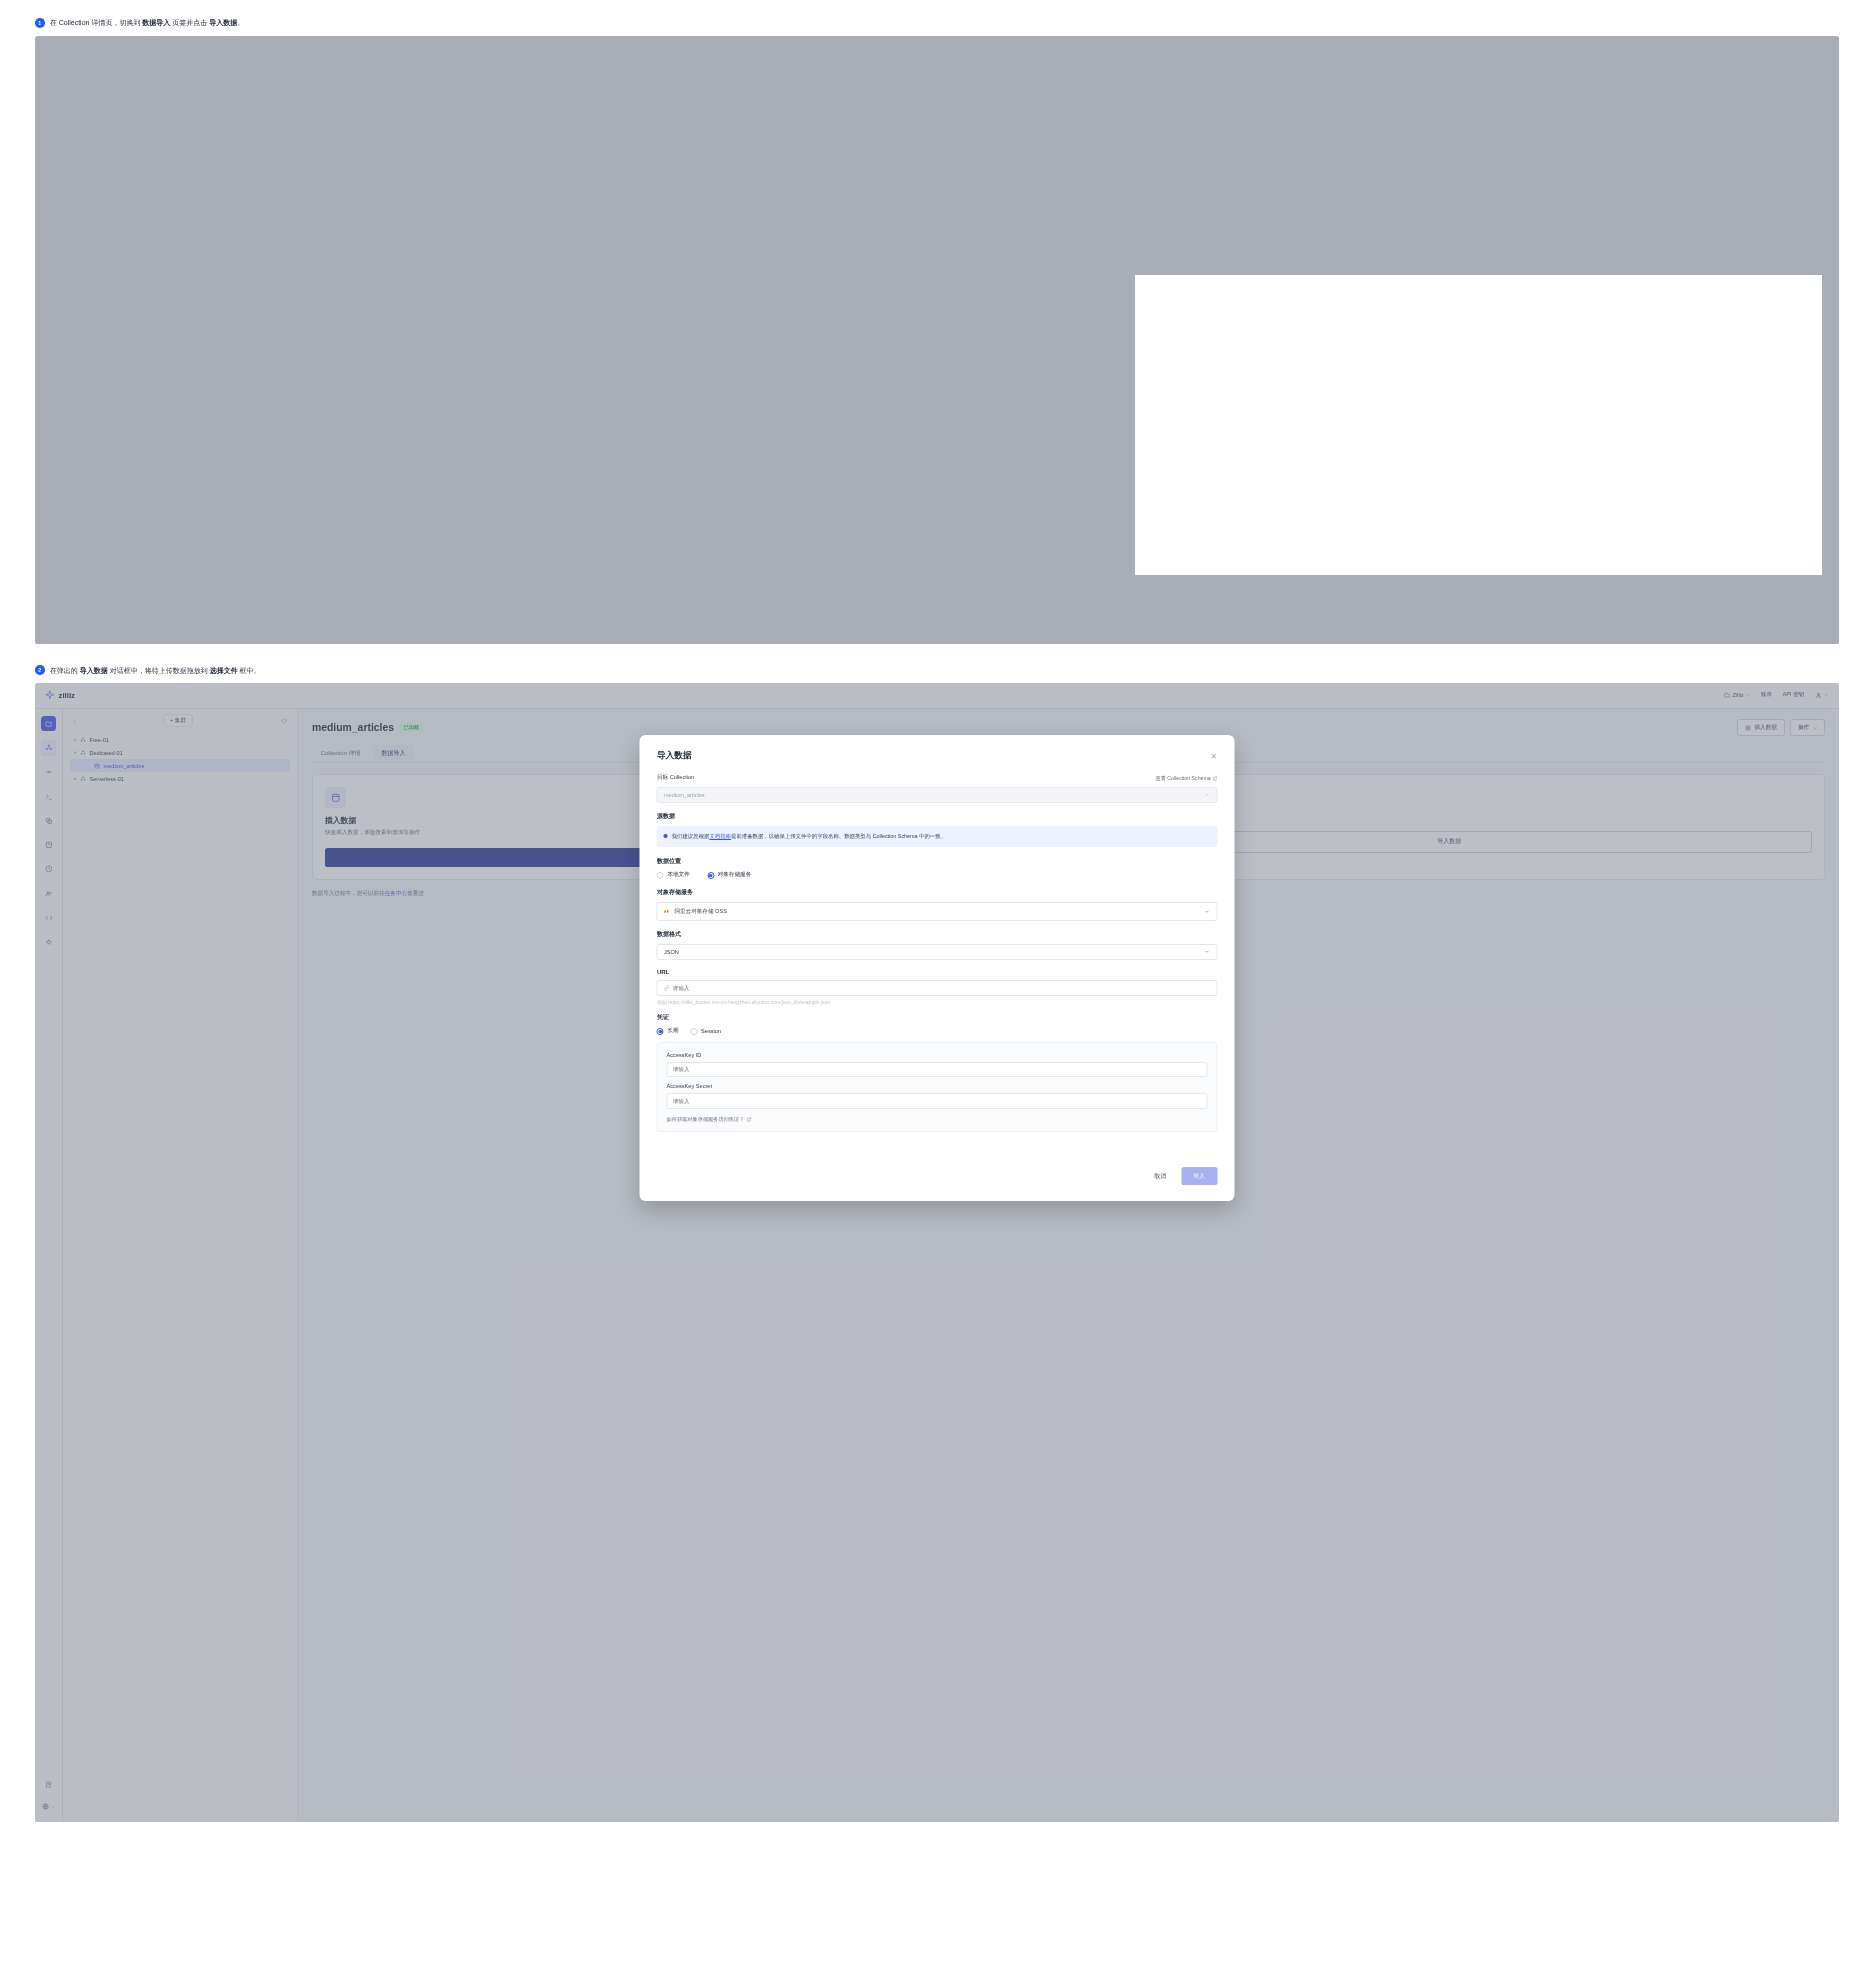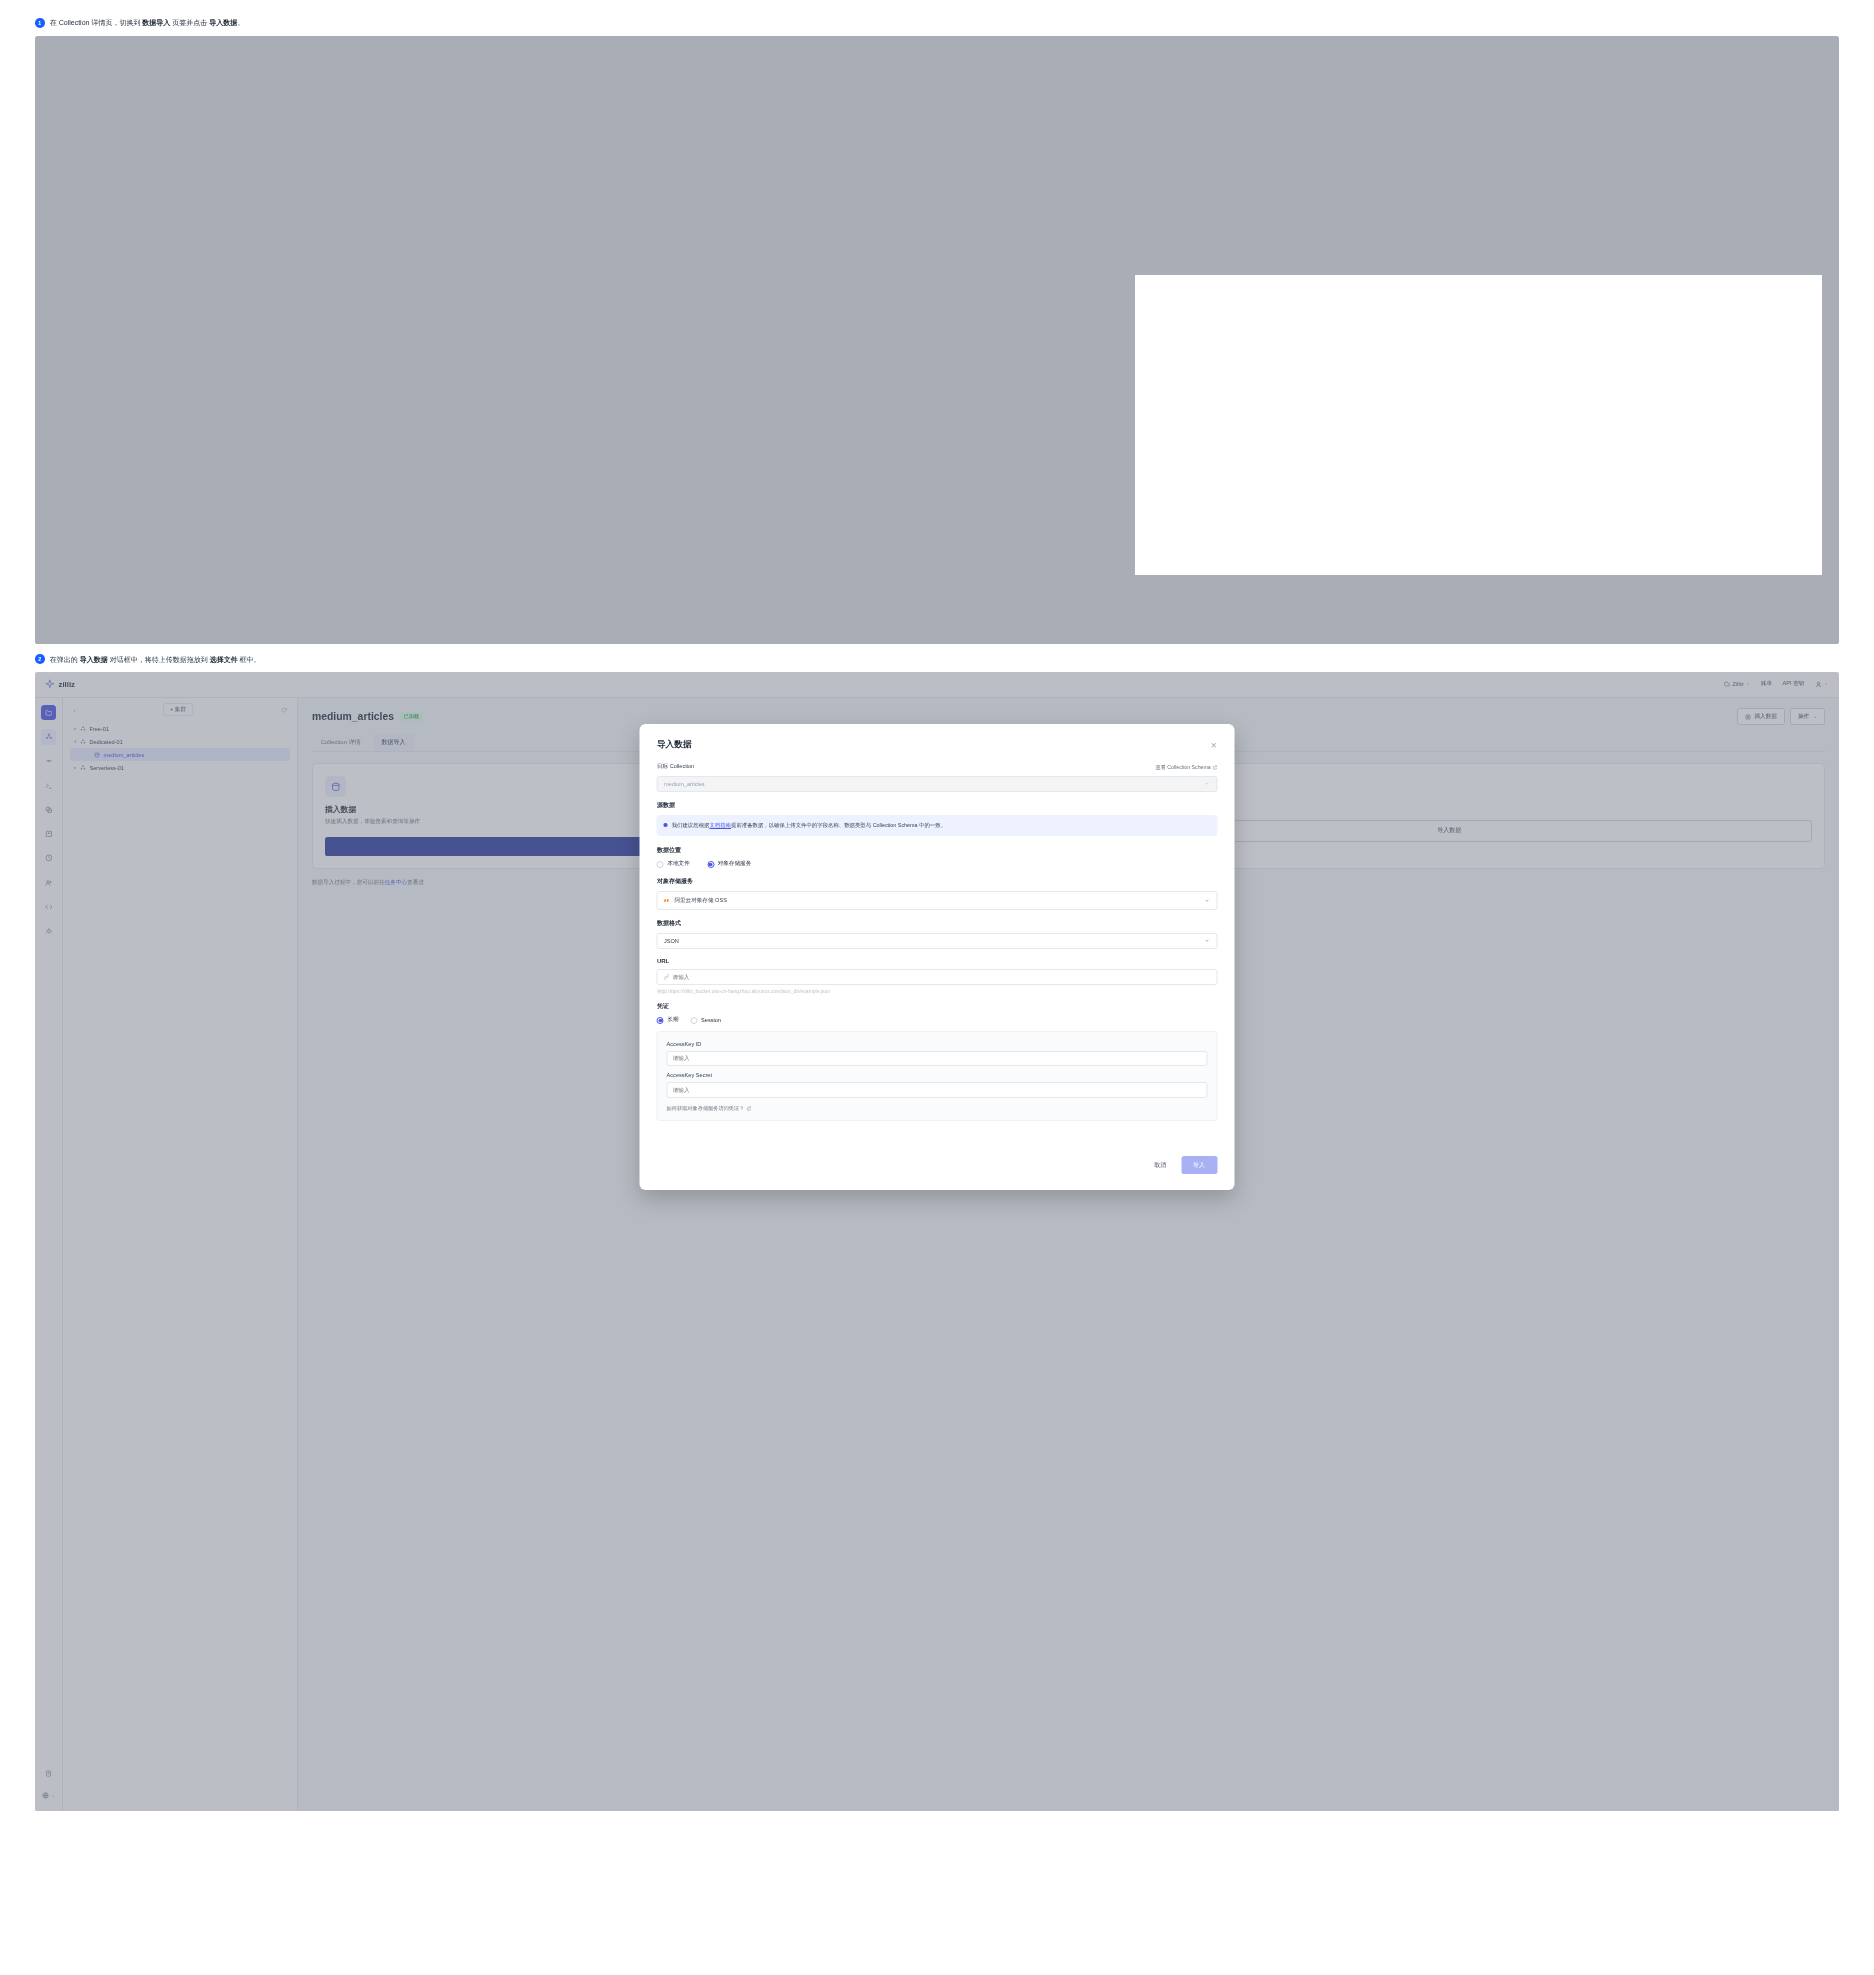--- a/index.html
+++ b/index.html
@@ -2,21 +2,21 @@
 <html style="font-size:7px"><head>
 <meta charset="utf-8">
 <style>
 * { box-sizing: border-box; margin: 0; padding: 0; }
 body { font-family: -apple-system, BlinkMacSystemFont, "Segoe UI", "PingFang SC", "Microsoft YaHei", sans-serif; background: #fff; color: #1f2937; font-size: 6px; }
 .container { padding: 17.4px 35px; }
 .step { display: flex; align-items: flex-start; gap: 5.2px; margin-bottom: 7px; }
 .step-badge { display: inline-flex; align-items: center; justify-content: center; width: 9.6px; height: 9.6px; border-radius: 50%; background: #1b5eff; color: #fff; font-size: 5.2px; font-weight: 600; flex-shrink: 0; margin-top: 0.9px; }
 .step-text { font-size: 7px; line-height: 1.6; }
 .step-text b { font-weight: 700; }
-.screenshot-frame { background: #a9aeb6; border-radius: 2.6px; margin-bottom: 10px; overflow: hidden; position: relative; }
+.screenshot-frame { background: #a9aeb6; border-radius: 2.6px; margin-bottom: 21px; overflow: hidden; position: relative; }
 .frame1 { height: 608px; }
 .frame1 .white-box { position: absolute; right: 17.4px; top: 239px; width: 687px; height: 300px; background: #fff; }
 .frame2 { height: 1139px; }
 .app { position: relative; width: 100%; height: 100%; background: #f5f6f8; display: flex; flex-direction: column; }
 .topbar { height: 26px; background: #fdfdfe; border-bottom: 0.4px solid #e5e7eb; display: flex; align-items: center; padding: 0 10.4px; justify-content: space-between; }
 .logo-wrap { display: flex; align-items: center; gap: 3.5px; }
 .logo-star { width: 9.6px; height: 9.6px; color: #3b5bdb; }
 .logo-text { font-size: 7.8px; font-weight: 600; color: #1f2937; }
 .topbar-right { display: flex; align-items: center; gap: 10.4px; color: #4b5563; font-size: 5.6px; }
 .tb-item { display: flex; align-items: center; gap: 2.6px; cursor: pointer; }

